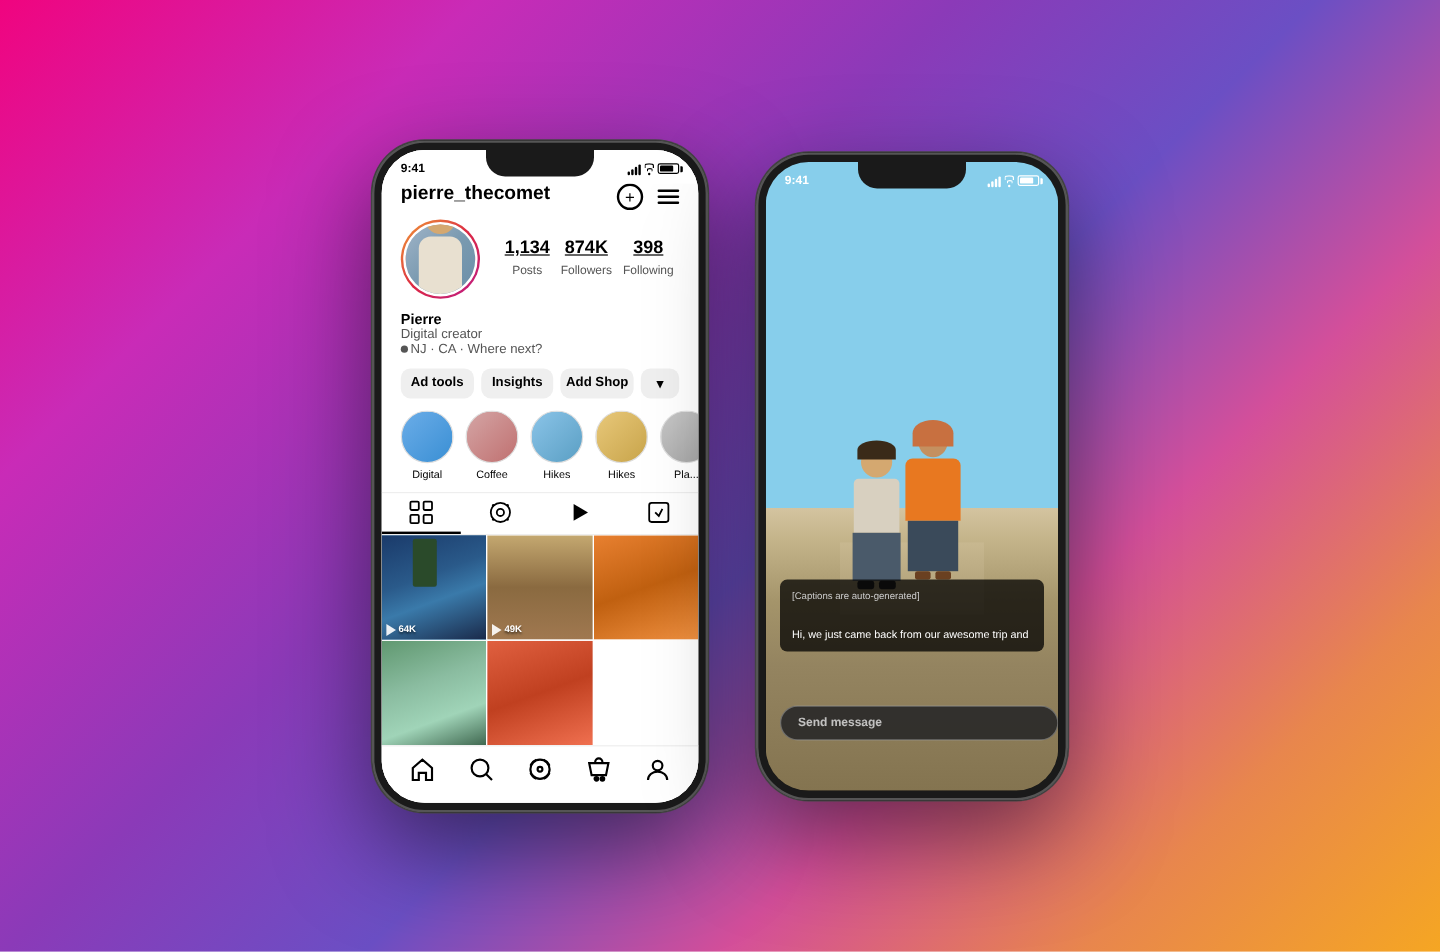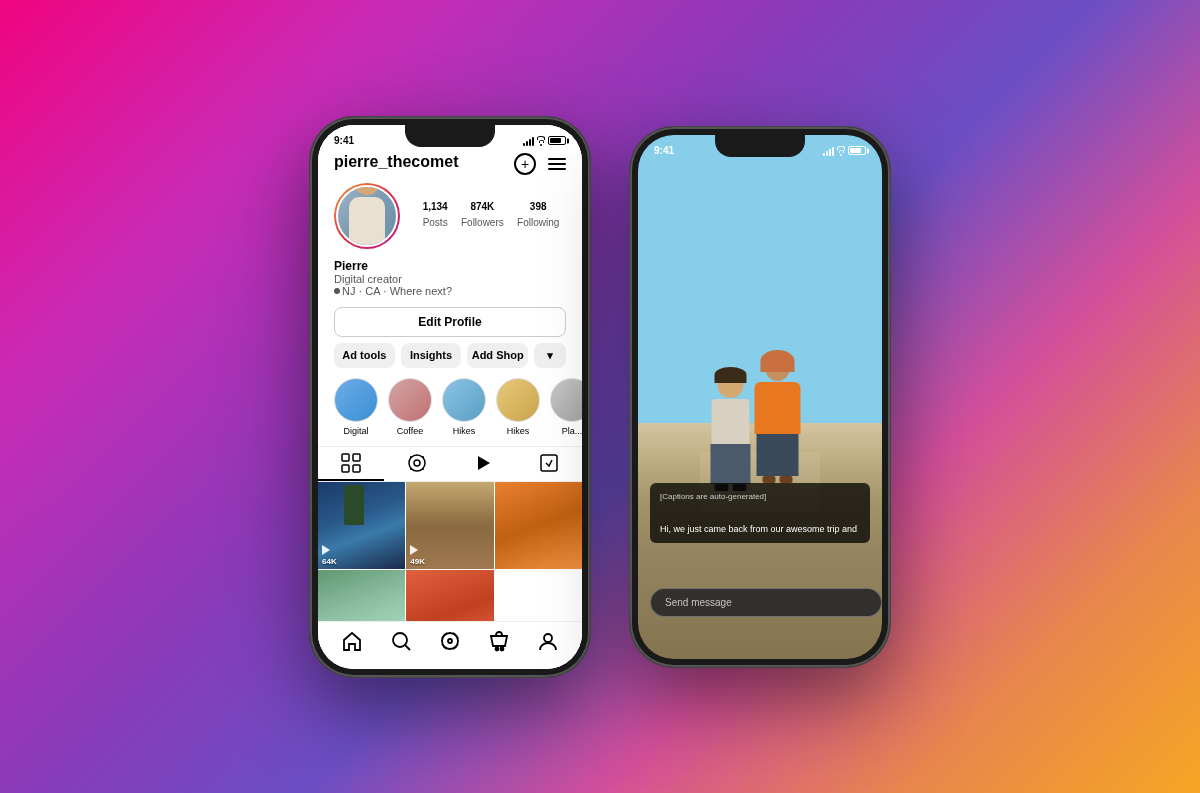--- a/index.html
+++ b/index.html
@@ -235,24 +235,25 @@
       display: flex;
       flex: 1;
       justify-content: space-around;
     }
 
     .stat-item {
       text-align: center;
     }
 
     .stat-number {
-      font-size: 10px;
+      font-size: 15px;
       font-weight: 700;
       color: #000;
       display: block;
+      text-decoration: underline;
     }
 
     .stat-label {
       font-size: 10px;
       color: #555;
     }
 
     .profile-bio {
       padding: 0 16px 10px;
     }
@@ -404,25 +405,25 @@
       aspect-ratio: 1;
       position: relative;
       overflow: hidden;
     }
 
     .grid-overlay {
       position: absolute;
       bottom: 3px;
       left: 4px;
       display: flex;
+      align-items: center;
       gap: 2px;
       color: #fff;
       font-size: 8px;
       font-weight: 600;
-      flex-direction: column;
     }
 
     
     .gi-1 { background: linear-gradient(160deg, #2a6a9a, #1a4a7a, #3a8aba); }
     .gi-2 { background: linear-gradient(160deg, #8a7050, #6a5030, #a07040); }
     .gi-3 { background: linear-gradient(160deg, #d08060, #b06040, #e09070); }
     .gi-4 { background: linear-gradient(160deg, #e88030, #c06010, #f09040); }
     .gi-5 { background: linear-gradient(160deg, #50a870, #308050, #60c080); }
     .gi-6 { background: linear-gradient(160deg, #e06040, #c04020, #f07050); }
 
@@ -514,20 +515,21 @@
       position: absolute;
       bottom: 8%;
       left: 12px;
       right: 0;
       background: rgba(40,40,40,0.9);
       border: 1px solid rgba(255,255,255,0.3);
       border-radius: 20px;
       padding: 8px 14px;
       color: rgba(255,255,255,0.7);
       font-size: 10px;
+      font-weight: bold;
     }
 
     
     .reel-status {
       position: absolute;
       top: 0;
       left: 0;
       right: 0;
       z-index: 10;
       color: #fff;
@@ -649,21 +651,20 @@
       <div class="profile-bio">
         <div class="bio-name">Pierre</div>
         <div class="bio-desc">Digital creator</div>
         <div class="bio-location">
           <span class="location-dot"></span>
           <span>NJ · CA · Where next?</span>
         </div>
       </div>
 
       <div class="profile-buttons">
-        <button class="btn-edit-profile">Edit Profile</button>
         <div class="btn-row">
           <button class="btn-small">Ad tools</button>
           <button class="btn-small">Insights</button>
           <button class="btn-small">Add Shop</button>
           <button class="btn-small-outline">▾</button>
         </div>
       </div>
 
       <div class="highlights-row">
         <div class="highlight-item">

